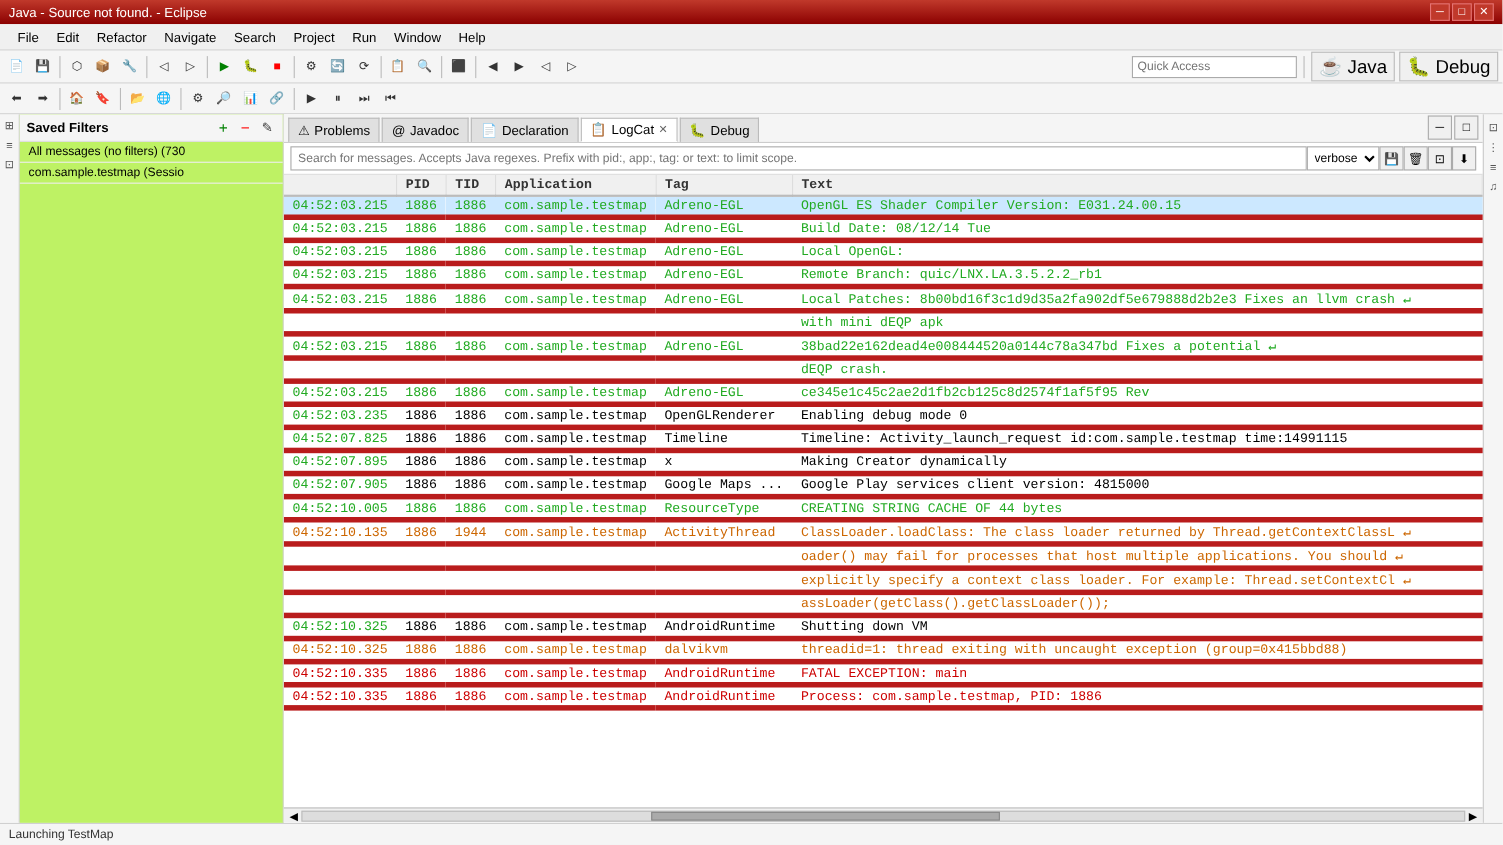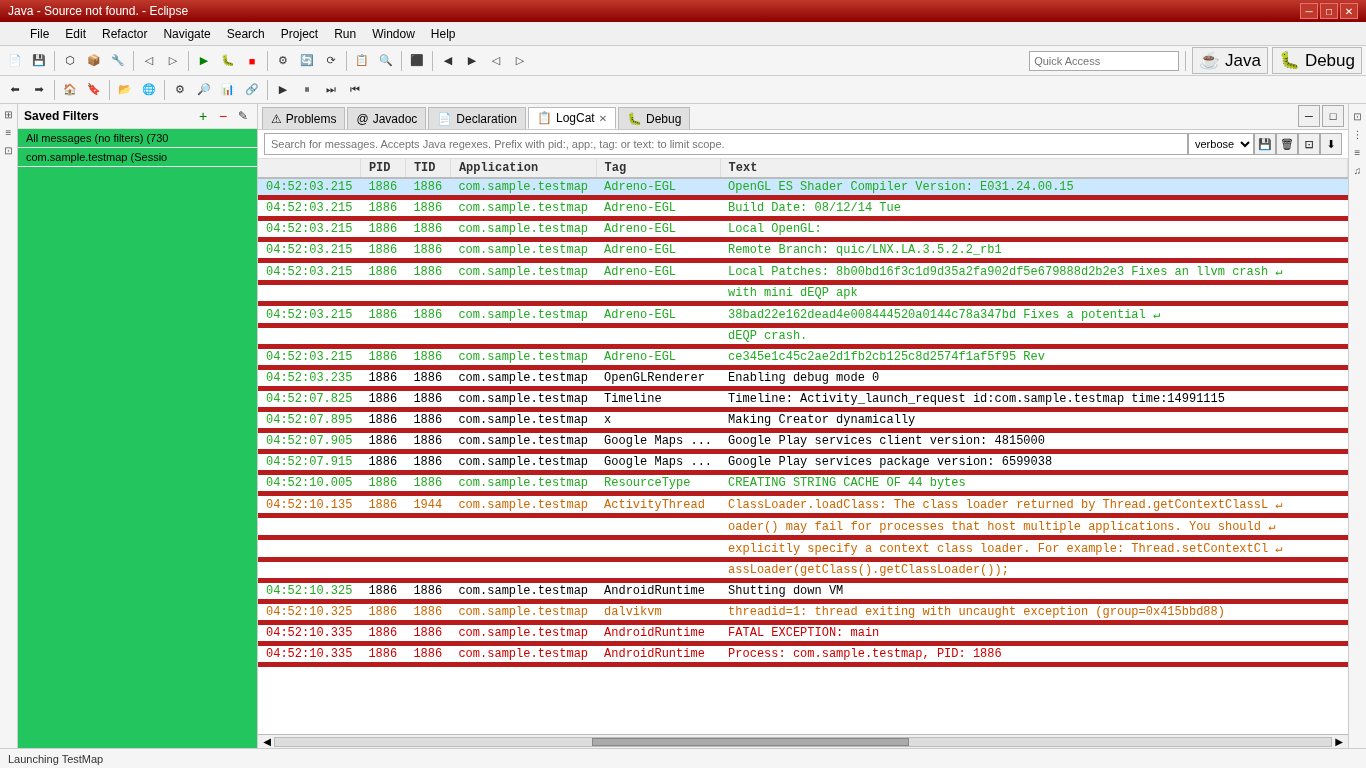--- a/index.html
+++ b/index.html
@@ -26,21 +26,21 @@
       display: flex; align-items: center; justify-content: center;
       cursor: pointer;
     }
 
     
     #menubar {
       background: #f0f0f0;
       height: 24px;
       display: flex;
       align-items: center;
-      padding: 0 22px;
+      padding: 0 8px;
       border-bottom: 1px solid #ccc;
     }
     .menu-item {
       padding: 2px 8px;
       cursor: pointer;
       font-size: 12px;
     }
 
     
     #toolbar {
@@ -115,21 +115,21 @@
       width: 16px; height: 16px;
       font-size: 10px;
       color: #555;
       cursor: pointer;
       display: flex; align-items: center; justify-content: center;
     }
 
     
     #saved-filters-panel {
       width: 240px;
-      background: #22c55e;
+      background: #bef264;
       border-right: 1px solid #ccc;
       display: flex;
       flex-direction: column;
     }
     #saved-filters-header {
       display: flex;
       align-items: center;
       padding: 4px 6px;
       border-bottom: 1px solid #ddd;
       background: #f5f5f5;
@@ -583,28 +583,20 @@
     </tr>
             <tr>
       <td class="col-time time-black">04:52:07.905</td>
       <td class="col-pid text-black">1886</td>
       <td class="col-tid text-black">1886</td>
       <td class="col-app text-black">com.sample.testmap</td>
       <td class="col-tag text-black">Google Maps ...</td>
       <td class="col-text text-black">Google Play services client version: 4815000</td>
     </tr>
             <tr>
-      <td class="col-time time-black">04:52:07.915</td>
-      <td class="col-pid text-black">1886</td>
-      <td class="col-tid text-black">1886</td>
-      <td class="col-app text-black">com.sample.testmap</td>
-      <td class="col-tag text-black">Google Maps ...</td>
-      <td class="col-text text-black">Google Play services package version: 6599038</td>
-    </tr>
-            <tr>
       <td class="col-time time-green">04:52:10.005</td>
       <td class="col-pid text-green">1886</td>
       <td class="col-tid text-green">1886</td>
       <td class="col-app text-green">com.sample.testmap</td>
       <td class="col-tag text-green">ResourceType</td>
       <td class="col-text text-green">CREATING STRING CACHE OF 44 bytes</td>
     </tr>
             <tr>
       <td class="col-time time-orange">04:52:10.135</td>
       <td class="col-pid text-orange">1886</td>

